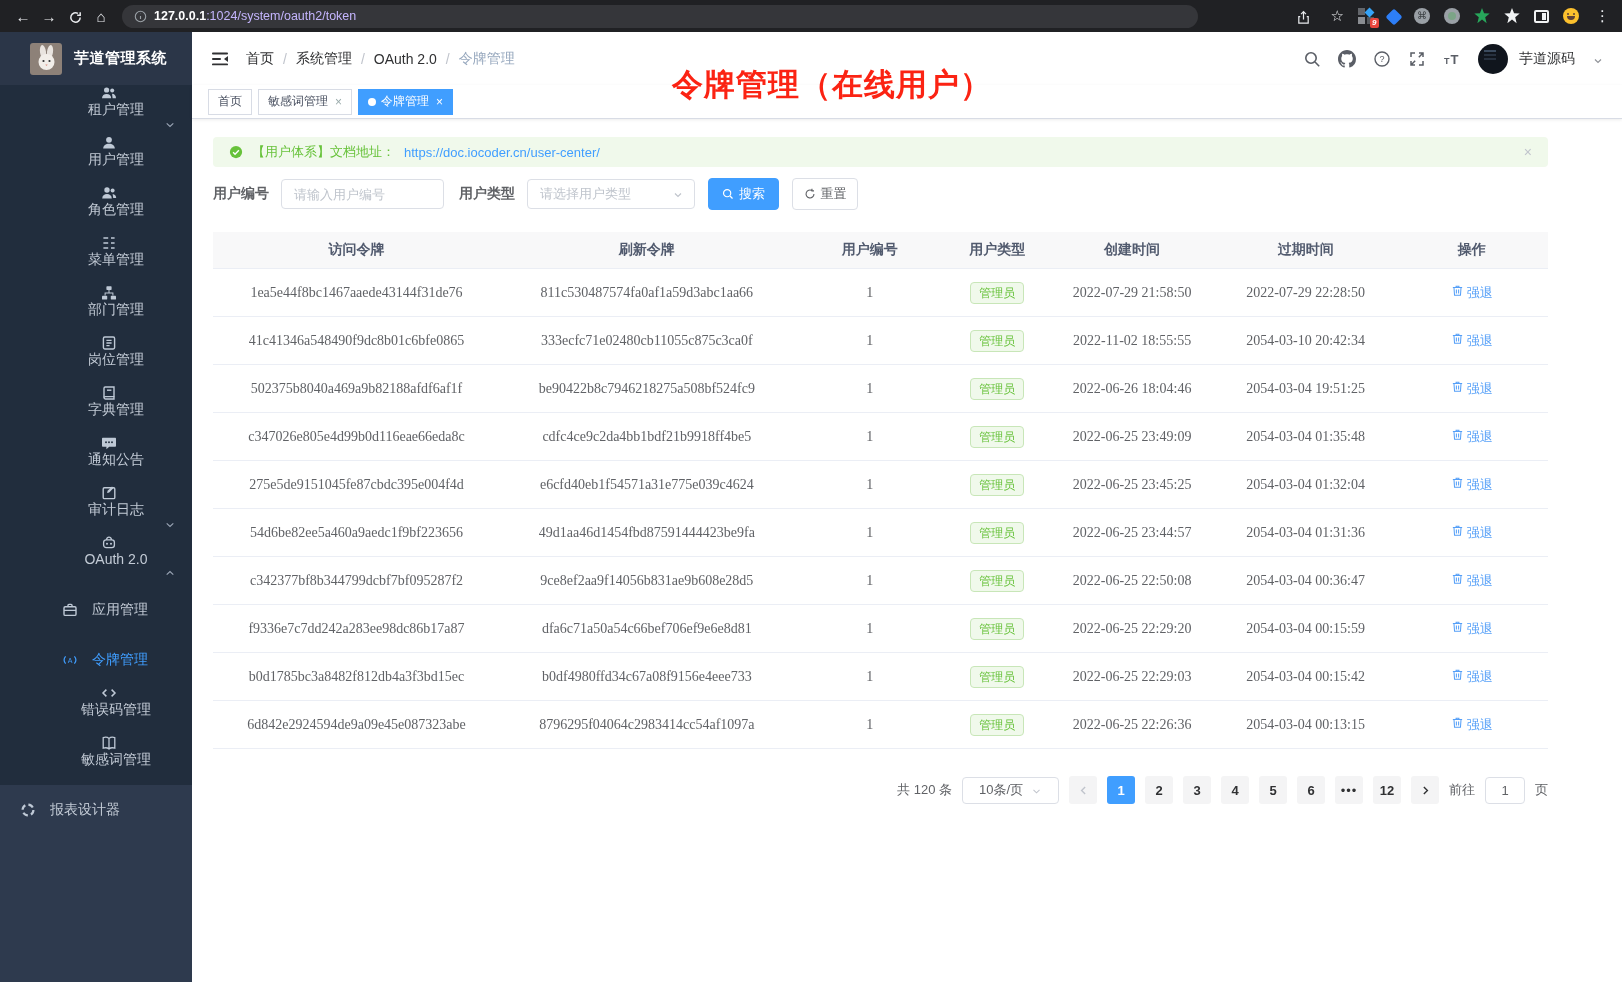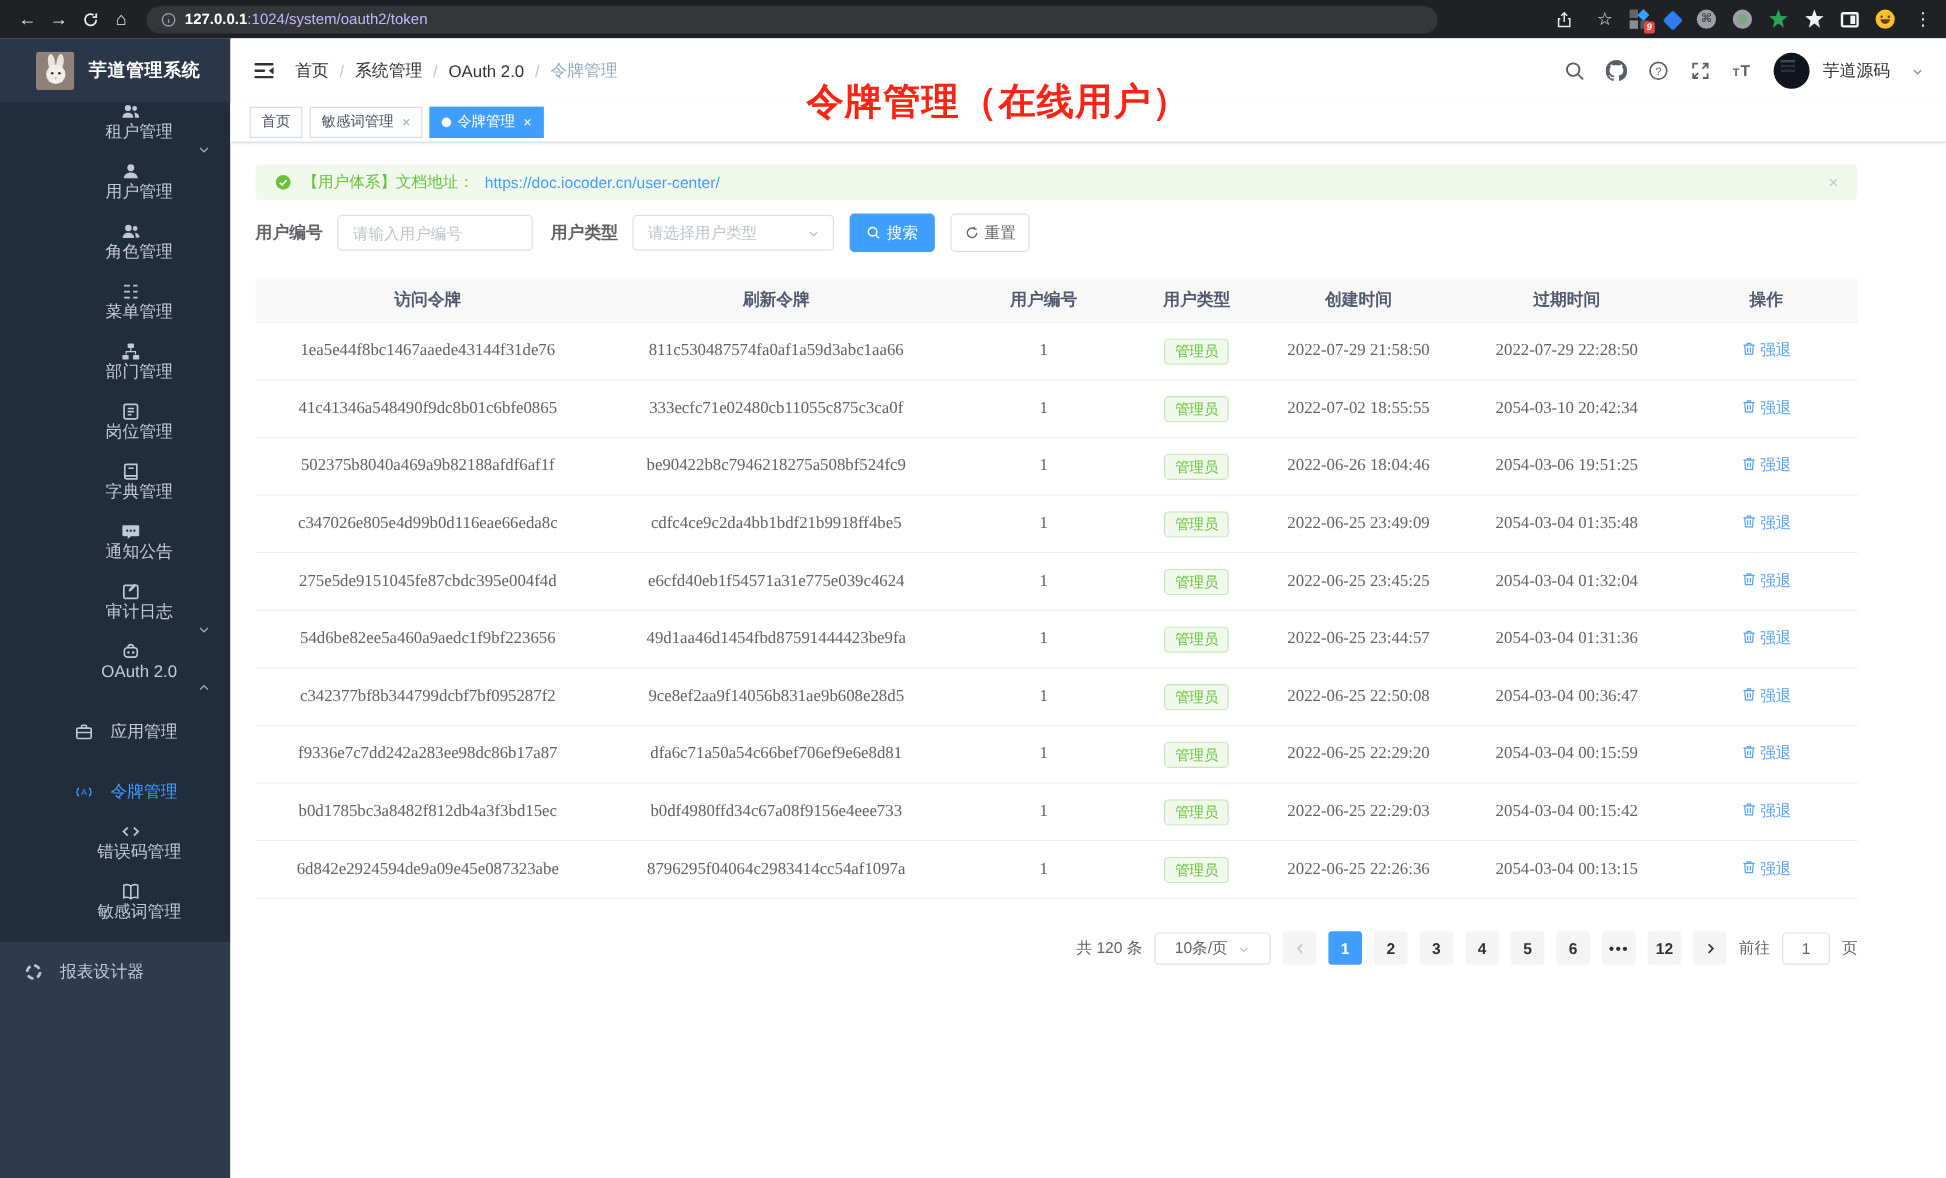--- a/index.html
+++ b/index.html
@@ -470,36 +470,36 @@
                     <path d="M2 3.8h10M5.5 3.8V2.3h3v1.5M3.2 3.8l.6 8.2h6.4l.6-8.2M5.8 6v4.2M8.2 6v4.2"></path>
                   </svg></span>
                 <span>强退</span>
               </span></div>
           </div>
           <div class="trow">
             <div class="cell" style="width: 21.5%;">41c41346a548490f9dc8b01c6bfe0865</div>
             <div class="cell" style="width: 22%;">333ecfc71e02480cb11055c875c3ca0f</div>
             <div class="cell" style="width: 11.4%;">1</div>
             <div class="cell" style="width: 7.7%;"><span class="badge">管理员</span></div>
-            <div class="cell" style="width: 12.5%;">2022-07-02 18:55:55</div>
+            <div class="cell" style="width: 12.5%;">2022-11-02 18:55:55</div>
             <div class="cell" style="width: 13.5%;">2054-03-10 20:42:34</div>
             <div class="cell" style="width: 11.4%;"><span class="action">
                 <span class="ticon"><svg viewBox="0 0 14 14" fill="none" stroke="currentColor" stroke-width="1.1">
                     <path d="M2 3.8h10M5.5 3.8V2.3h3v1.5M3.2 3.8l.6 8.2h6.4l.6-8.2M5.8 6v4.2M8.2 6v4.2"></path>
                   </svg></span>
                 <span>强退</span>
               </span></div>
           </div>
           <div class="trow">
             <div class="cell" style="width: 21.5%;">502375b8040a469a9b82188afdf6af1f</div>
             <div class="cell" style="width: 22%;">be90422b8c7946218275a508bf524fc9</div>
             <div class="cell" style="width: 11.4%;">1</div>
             <div class="cell" style="width: 7.7%;"><span class="badge">管理员</span></div>
             <div class="cell" style="width: 12.5%;">2022-06-26 18:04:46</div>
-            <div class="cell" style="width: 13.5%;">2054-03-06 19:51:25</div>
+            <div class="cell" style="width: 13.5%;">2054-03-04 19:51:25</div>
             <div class="cell" style="width: 11.4%;"><span class="action">
                 <span class="ticon"><svg viewBox="0 0 14 14" fill="none" stroke="currentColor" stroke-width="1.1">
                     <path d="M2 3.8h10M5.5 3.8V2.3h3v1.5M3.2 3.8l.6 8.2h6.4l.6-8.2M5.8 6v4.2M8.2 6v4.2"></path>
                   </svg></span>
                 <span>强退</span>
               </span></div>
           </div>
           <div class="trow">
             <div class="cell" style="width: 21.5%;">c347026e805e4d99b0d116eae66eda8c</div>
             <div class="cell" style="width: 22%;">cdfc4ce9c2da4bb1bdf21b9918ff4be5</div>

